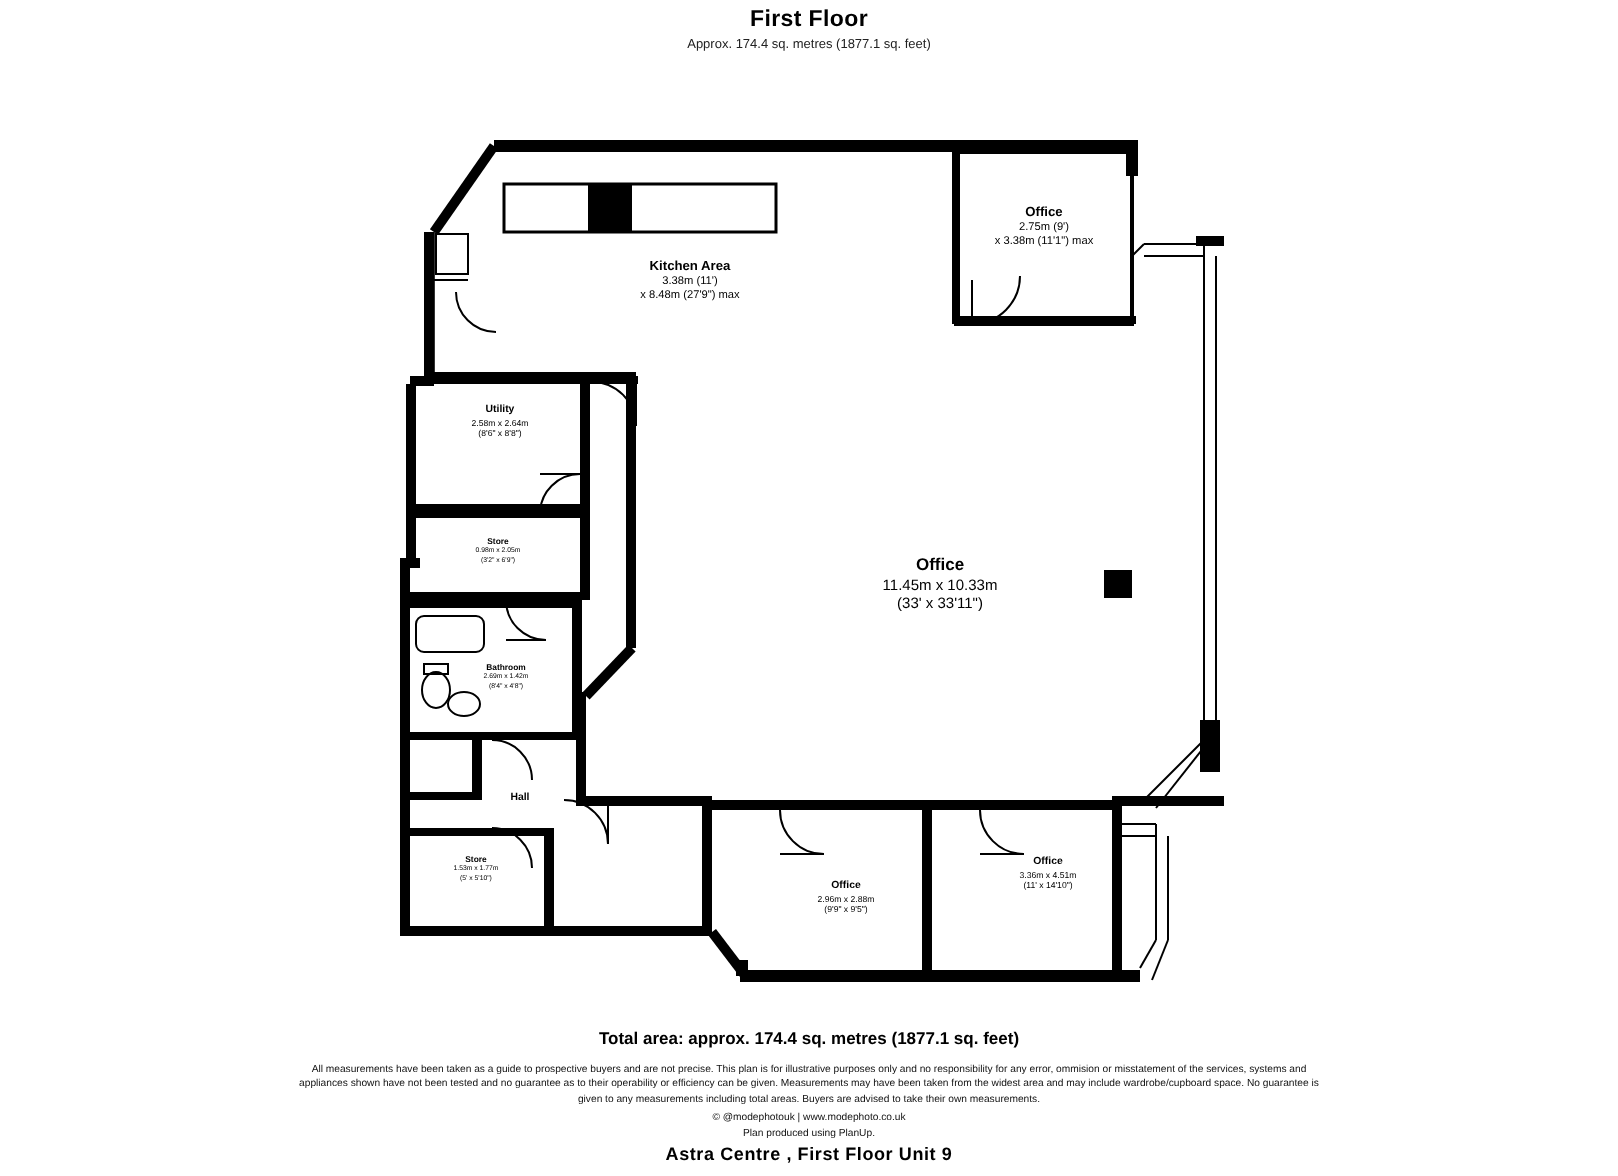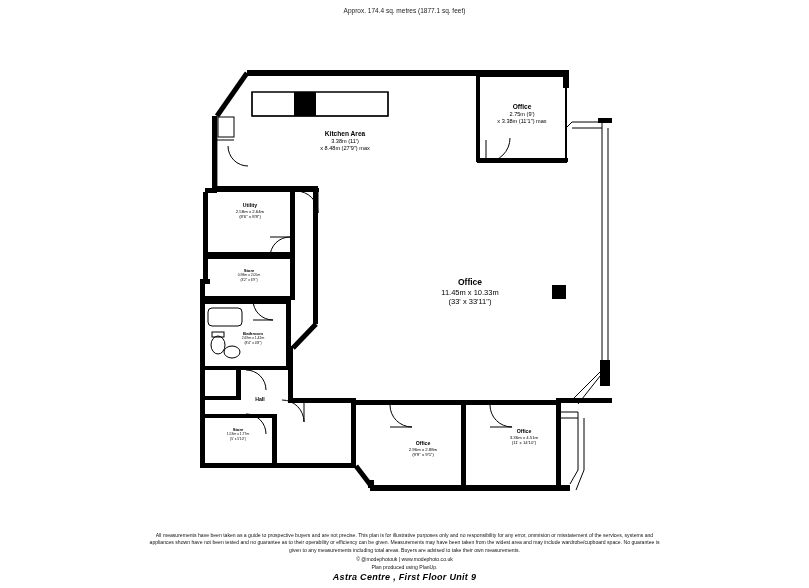--- a/index.html
+++ b/index.html
@@ -62,21 +62,20 @@
     top: 556px;
     font-size: 5.1px;
     line-height: 1.5;
     color: #111;
   }
   .footer-address {
     top: 572px;
     font-size: 9px;
     font-weight: bold;
     letter-spacing: 0.3px;
-    font-style: italic;
   }
   
   .plan {
     position: absolute;
     left: 0;
     top: 0;
     width: 809px;
     height: 588px;
     border-radius: 11px;
   }
@@ -101,20 +100,21 @@
   .lbl.sm .d  { font-size: 4.3px; }
   .lbl.xs .n  { font-size: 4.2px; }
   .lbl.xs .d  { font-size: 3.4px; }
 </style>
 </head>
 <body>
 
 <div class="page">
 
   <div class="header">
+    <div class="title">First Floor</div>
     <div class="subtitle">Approx. 174.4 sq. metres (1877.1 sq. feet)</div>
   </div>
 
   <div class="plan">
     <svg width="809" height="588" viewBox="0 0 809 588">
       <g fill="none" stroke="#000" stroke-width="1">
 
         <rect x="247" y="70" width="322" height="6" fill="#000" stroke="none"></rect>
 
         <rect x="563" y="70" width="6" height="18" fill="#000" stroke="none"></rect>
@@ -299,20 +299,21 @@
       <div class="d">(9'9" x 9'5")</div>
     </div>
 
     <div class="lbl sm" style="left:483px; top:428px; width:82px;">
       <div class="n">Office</div>
       <div class="d">3.36m x 4.51m</div>
       <div class="d">(11' x 14'10")</div>
     </div>
   </div>
 
+  <div class="footer footer-total">Total area: approx. 174.4 sq. metres (1877.1 sq. feet)</div>
   <div class="footer footer-disclaimer">All measurements have been taken as a guide to prospective buyers and are not precise. This plan is for illustrative purposes only and no responsibility for any error, ommision or misstatement of the services, systems and appliances shown have not been tested and no guarantee as to their operability or efficiency can be given. Measurements may have been taken from the widest area and may include wardrobe/cupboard space. No guarantee is given to any measurements including total areas. Buyers are advised to take their own measurements.</div>
   <div class="footer footer-copy">
     <div>© @modephotouk | www.modephoto.co.uk</div>
     <div>Plan produced using PlanUp.</div>
   </div>
   <div class="footer footer-address">Astra Centre , First Floor Unit 9</div>
 
 </div>
 
 </body></html>

